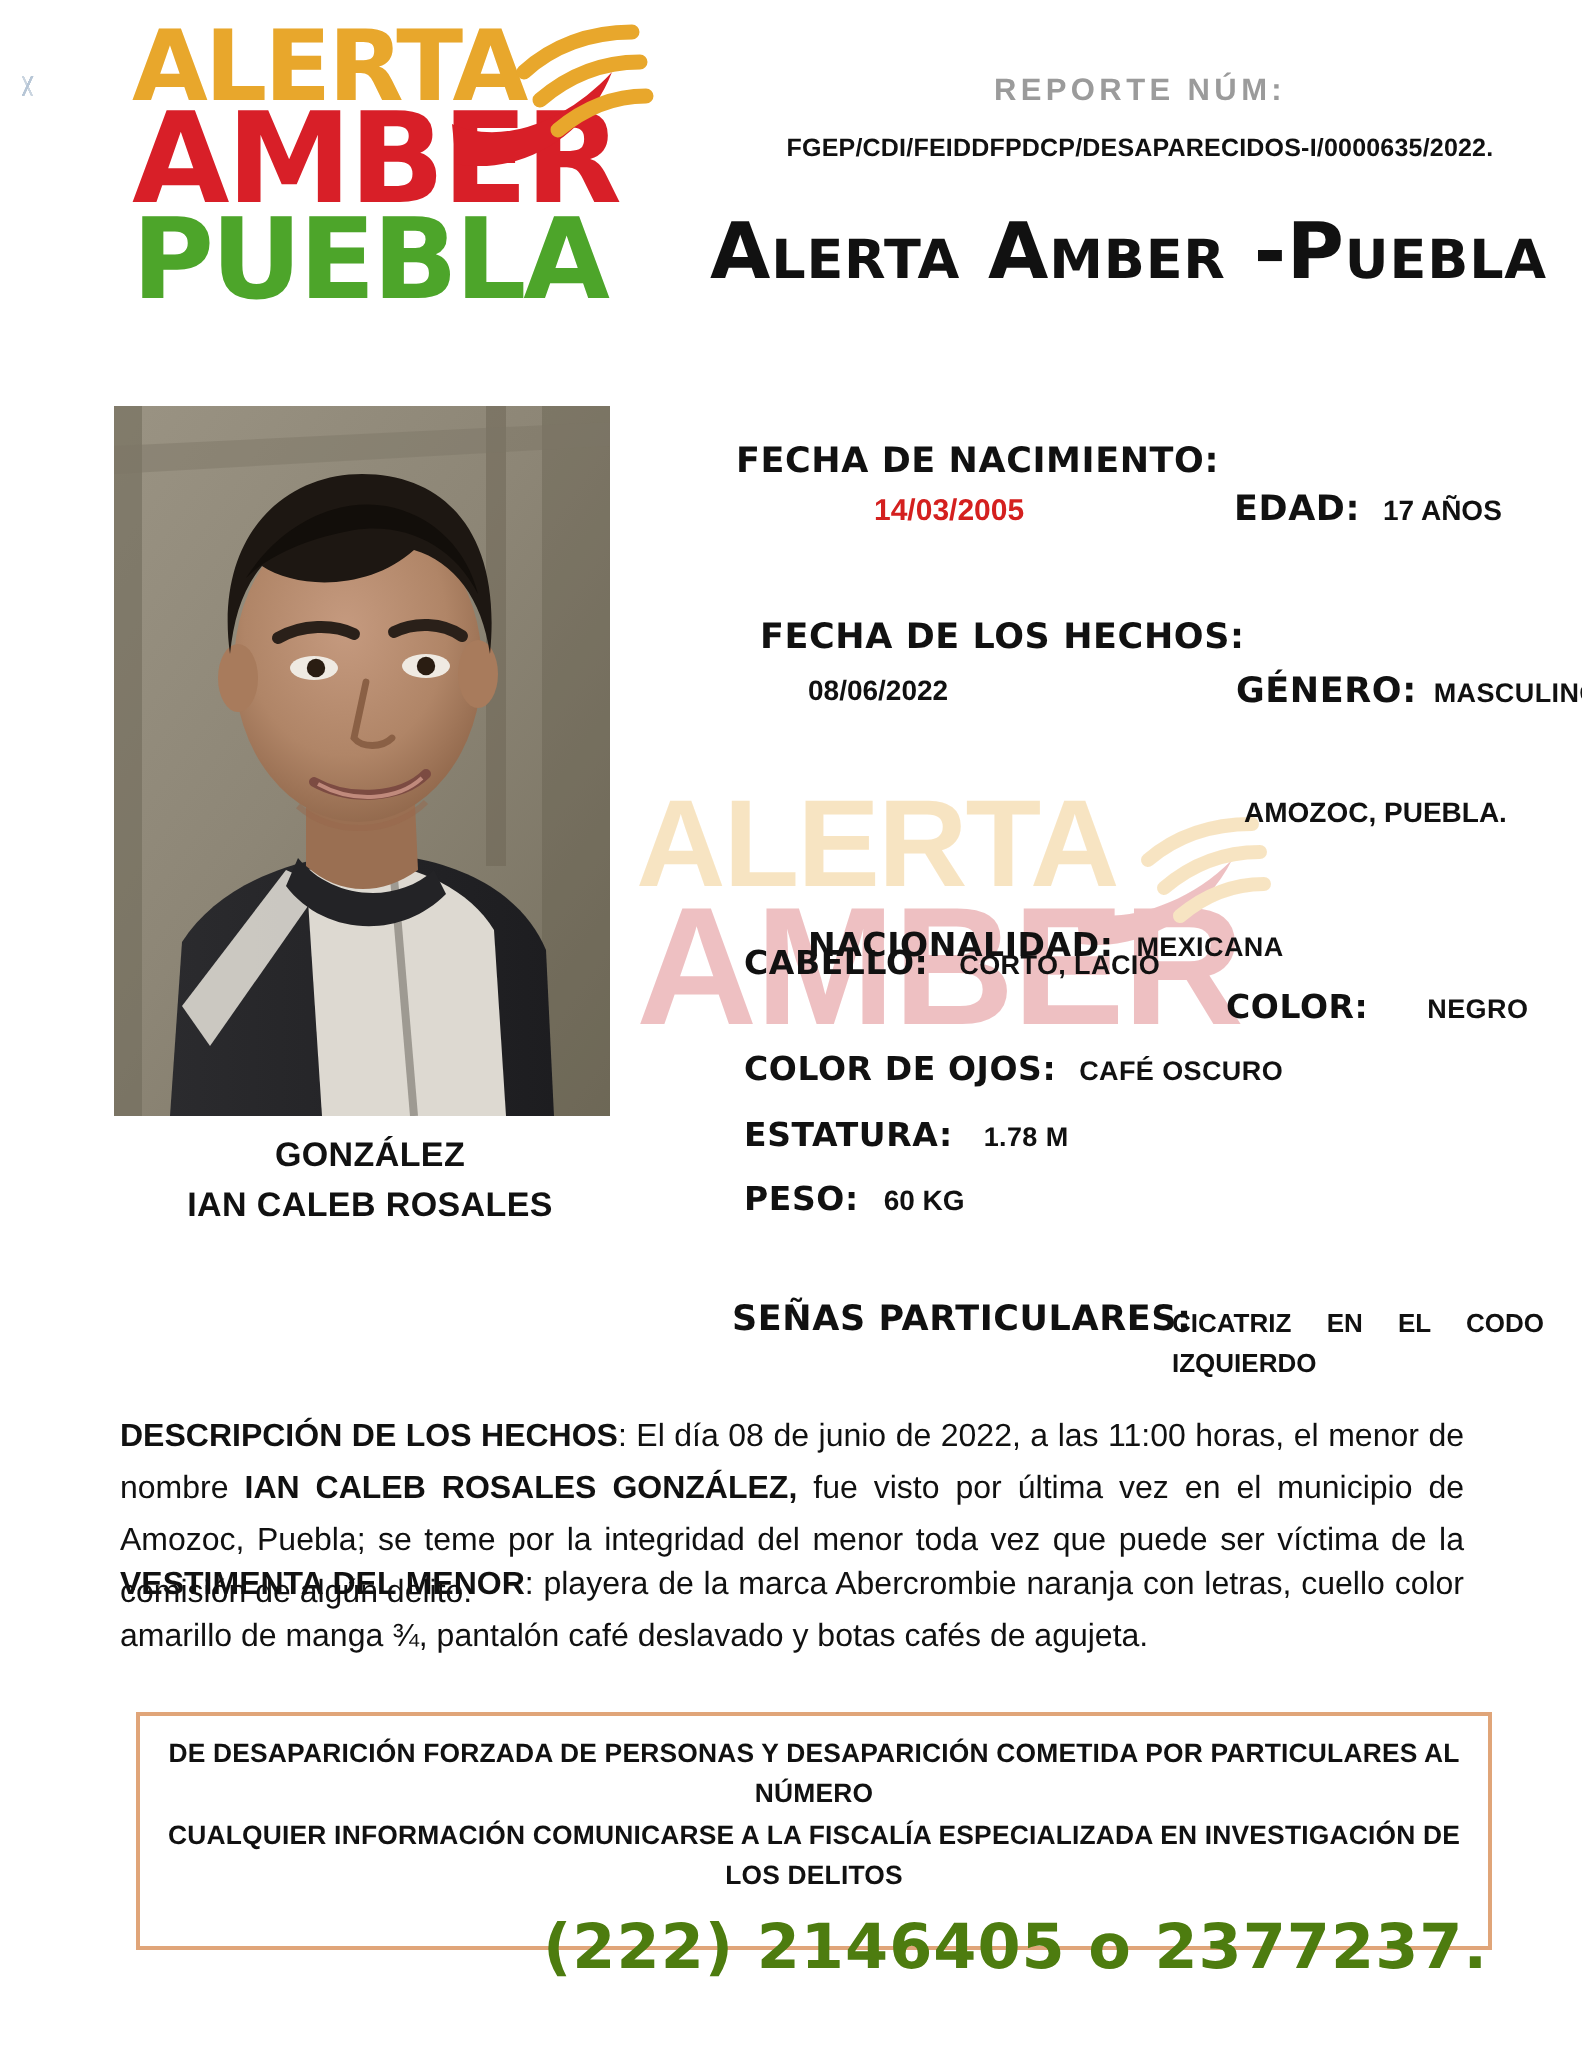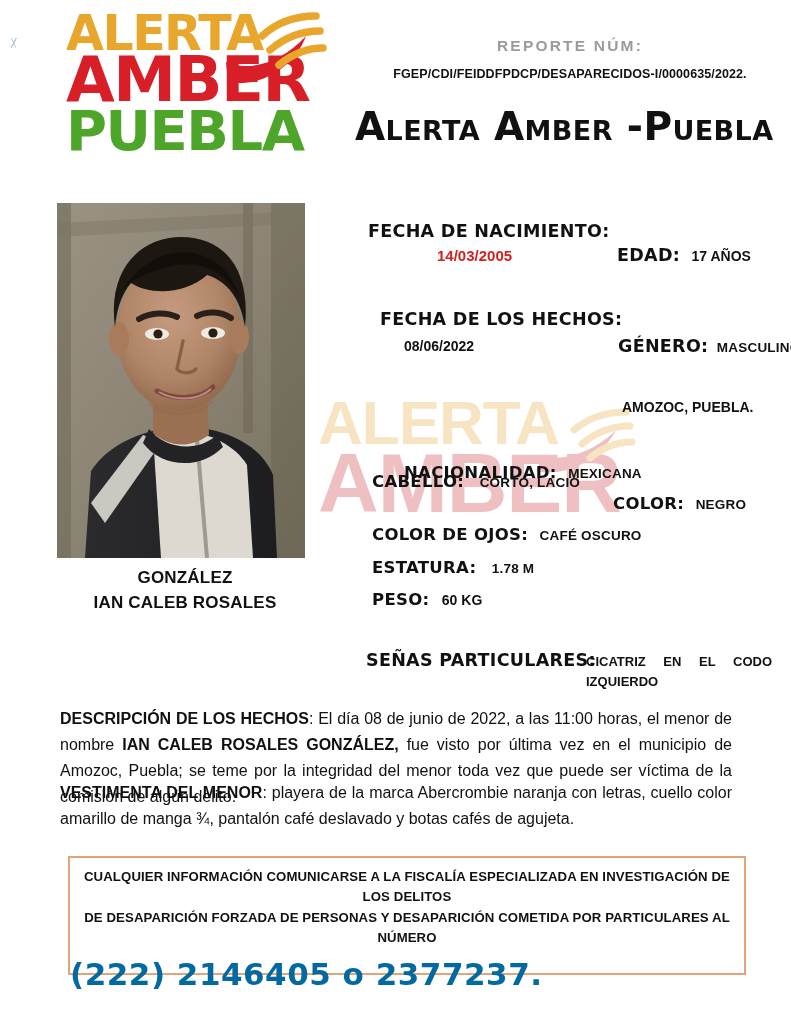--- a/index.html
+++ b/index.html
@@ -218,24 +218,24 @@
     text-align: center;
     font-size: 13.2px;
     font-weight: bold;
     line-height: 1.55;
     letter-spacing: .1px;
     color: #111;
     padding: 0 14px;
   }
   .contact-phone {
     margin-top: 7px;
-    text-align: left;
+    text-align: right;
     font-size: 31px;
     font-weight: bold;
-    color: #0369a1;
+    color: #4d7c0f;
     letter-spacing: .5px;
     font-family: "DejaVu Sans", sans-serif;
   }
 </style>
 </head>
 <body>
 
 <div id="page">
 
   <div class="corner-speck"></div>
@@ -366,21 +366,21 @@
     <span class="k k-sm">NACIONALIDAD:</span>
     <span class="v" style="margin-left:7px">MEXICANA</span>
   </div>
 
   <div class="fld f-cab">
     <span class="k k-sm">CABELLO:</span>
     <span class="v" style="margin-left:11px">CORTO, LACIO</span>
   </div>
   <div class="fld f-col">
     <span class="k k-sm">COLOR:</span>
-    <span class="v" style="margin-left:7px">NEGRO</span>
+    <span class="v" style="margin-left:25px">NEGRO</span>
   </div>
 
   <div class="fld f-ojos">
     <span class="k k-sm">COLOR DE OJOS:</span>
     <span class="v" style="margin-left:7px">CAFÉ OSCURO</span>
   </div>
 
   <div class="fld f-est">
     <span class="k k-sm">ESTATURA:</span>
     <span class="v" style="margin-left:11px">1.78 M</span>
@@ -398,19 +398,19 @@
     <span class="l1">CICATRIZ EN EL CODO</span>
     <span>IZQUIERDO</span>
   </div>
 
   <div class="para p-desc"><b>DESCRIPCIÓN DE LOS HECHOS</b><span>: El día 08 de junio de 2022, a las 11:00 horas, el menor de nombre </span><b>IAN CALEB ROSALES GONZÁLEZ,</b><span> fue visto por última vez en el municipio de Amozoc, Puebla; se teme por la integridad del menor toda vez que puede ser víctima de la comisión de algún delito.</span></div>
 
   <div class="para p-vest"><b>VESTIMENTA DEL MENOR</b><span>: playera de la marca Abercrombie naranja con letras, cuello color amarillo de manga ¾, pantalón café deslavado y botas cafés de agujeta.</span></div>
 
   <div class="contact-box">
     <div class="contact-lines">
+      <div>DE DESAPARICIÓN FORZADA DE PERSONAS Y DESAPARICIÓN COMETIDA POR PARTICULARES AL NÚMERO</div>
       <div>CUALQUIER INFORMACIÓN COMUNICARSE A LA FISCALÍA ESPECIALIZADA EN INVESTIGACIÓN DE LOS DELITOS</div>
-      <div>DE DESAPARICIÓN FORZADA DE PERSONAS Y DESAPARICIÓN COMETIDA POR PARTICULARES AL NÚMERO</div>
     </div>
     <div class="contact-phone">(222) 2146405 o 2377237.</div>
   </div>
 
 </div>
 
 </body></html>

